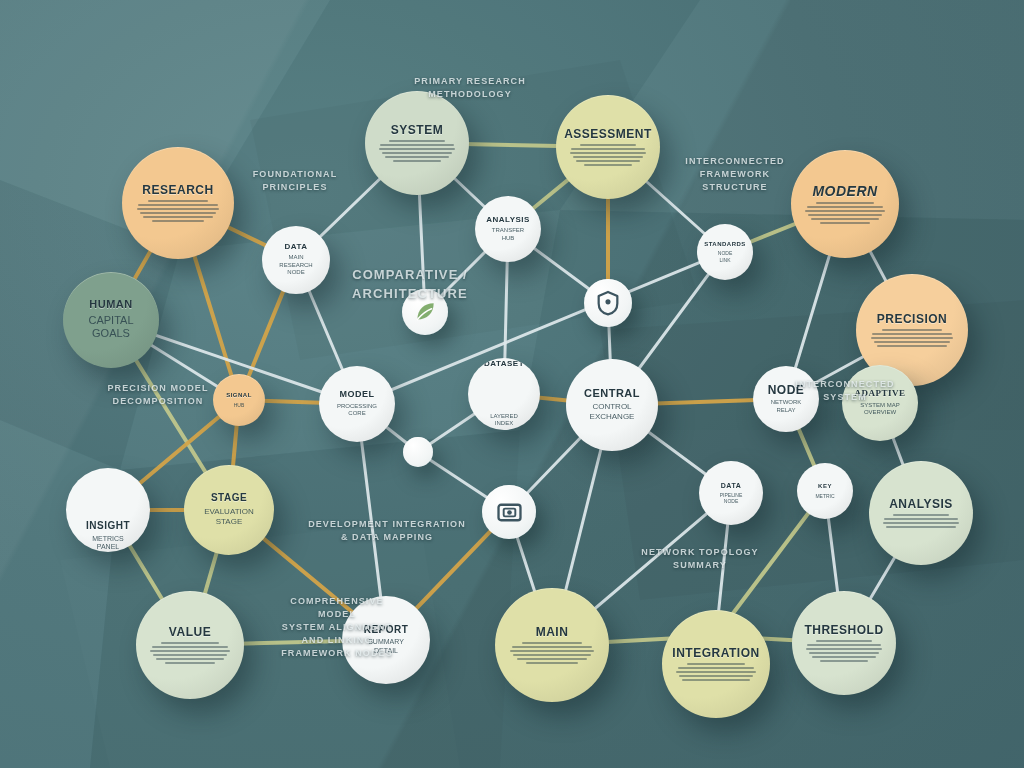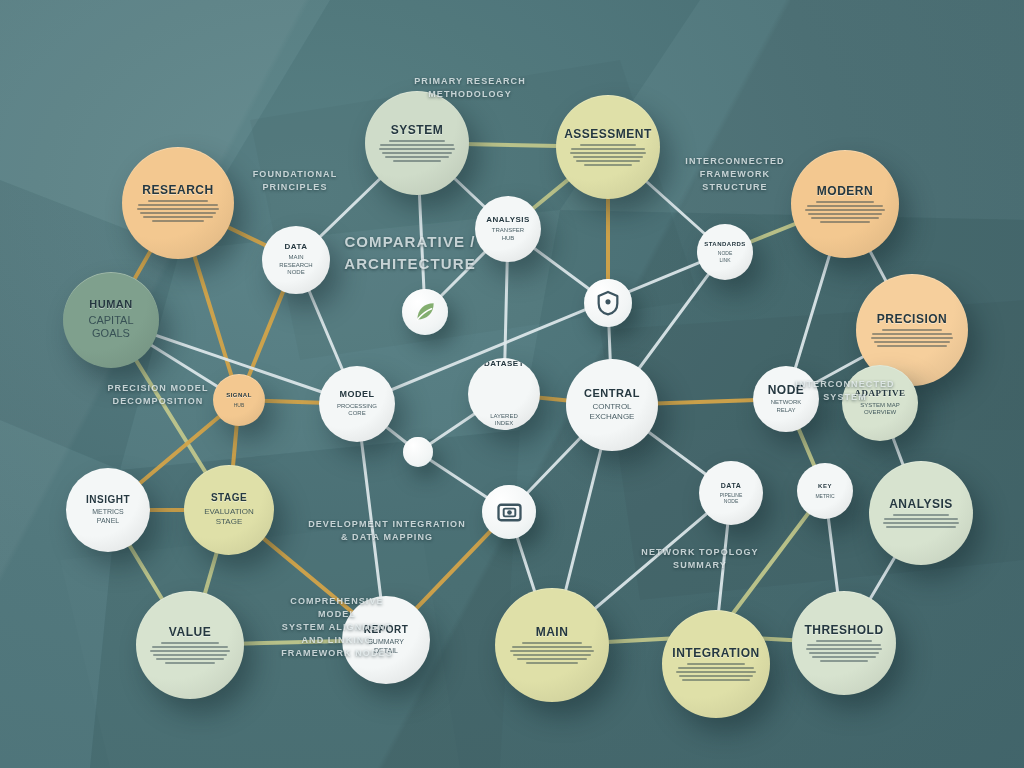--- a/index.html
+++ b/index.html
@@ -254,21 +254,21 @@
             <div class="tline" style="width: 84%;"></div>
             <div class="tline" style="width: 62%;"></div>
           </div>
         </div>
         <div class="node" style="left: 475px; top: 196px; width: 66px; height: 66px; background: radial-gradient(circle at 33% 27%, rgb(244, 247, 247) 0%, rgb(244, 247, 247) 55%, rgba(0, 0, 0, 0.1) 100%), rgb(244, 247, 247);">
           <div class="node-title" style="font-size: 8px;">ANALYSIS</div>
           <div class="node-sub" style="font-size: 6px; white-space: pre-line;">TRANSFER
 HUB</div>
         </div>
         <div class="node" style="left: 791px; top: 150px; width: 108px; height: 108px; background: radial-gradient(circle at 33% 27%, rgb(243, 200, 144) 0%, rgb(243, 200, 144) 55%, rgba(0, 0, 0, 0.1) 100%), rgb(243, 200, 144);">
-          <div class="node-title" style="font-size: 12px;">MODERN</div>
+          <div class="node-title" style="font-size: 14px; font-style: italic;">MODERN</div>
           <div class="node-lines">
             <div class="tline" style="width: 72%;"></div>
             <div class="tline" style="width: 96%;"></div>
             <div class="tline" style="width: 100%;"></div>
             <div class="tline" style="width: 92%;"></div>
             <div class="tline" style="width: 84%;"></div>
             <div class="tline" style="width: 62%;"></div>
           </div>
         </div>
         <div class="node" style="left: 697px; top: 224px; width: 56px; height: 56px; background: radial-gradient(circle at 33% 27%, rgb(244, 247, 247) 0%, rgb(244, 247, 247) 55%, rgba(0, 0, 0, 0.1) 100%), rgb(244, 247, 247);">
@@ -313,21 +313,21 @@
         <div class="node" style="left: 753px; top: 366px; width: 66px; height: 66px; background: radial-gradient(circle at 33% 27%, rgb(244, 247, 247) 0%, rgb(244, 247, 247) 55%, rgba(0, 0, 0, 0.1) 100%), rgb(244, 247, 247);">
           <div class="node-title" style="font-size: 12px;">NODE</div>
           <div class="node-sub" style="font-size: 6px; white-space: pre-line;">NETWORK
 RELAY</div>
         </div>
         <div class="node" style="left: 842px; top: 365px; width: 76px; height: 76px; background: radial-gradient(circle at 33% 27%, rgb(215, 227, 207) 0%, rgb(215, 227, 207) 55%, rgba(0, 0, 0, 0.1) 100%), rgb(215, 227, 207);">
           <div class="node-title" style="font-size: 9px; font-family: Liberation Serif, serif;">ADAPTIVE</div>
           <div class="node-sub" style="font-size: 6px; white-space: pre-line;">SYSTEM MAP
 OVERVIEW</div>
         </div>
-        <div class="node" style="left: 66px; top: 468px; width: 84px; height: 84px; background: radial-gradient(circle at 33% 27%, rgb(244, 247, 247) 0%, rgb(244, 247, 247) 55%, rgba(0, 0, 0, 0.1) 100%), rgb(244, 247, 247);">
+        <div class="node" style="left: 66px; top: 468px; width: 84px; height: 84px; background: radial-gradient(circle at 33% 27%, rgb(244, 247, 247) 0%, rgb(244, 247, 247) 55%, rgba(0, 0, 0, 0.1) 100%), rgb(244, 247, 247); justify-content: flex-end;">
           <div class="node-title" style="font-size: 10px;">INSIGHT</div>
           <div class="node-sub" style="font-size: 7px; white-space: pre-line;">METRICS
 PANEL</div>
         </div>
         <div class="node" style="left: 184px; top: 465px; width: 90px; height: 90px; background: radial-gradient(circle at 33% 27%, rgb(223, 224, 168) 0%, rgb(223, 224, 168) 55%, rgba(0, 0, 0, 0.1) 100%), rgb(223, 224, 168);">
           <div class="node-title" style="font-size: 10px;">STAGE</div>
           <div class="node-sub" style="font-size: 8px; white-space: pre-line;">EVALUATION
 STAGE</div>
         </div>
         <div class="node" style="left: 699px; top: 461px; width: 64px; height: 64px; background: radial-gradient(circle at 33% 27%, rgb(244, 247, 247) 0%, rgb(244, 247, 247) 55%, rgba(0, 0, 0, 0.1) 100%), rgb(244, 247, 247);">
@@ -420,21 +420,21 @@
         <div class="icon-node" style="left: 403px; top: 437px; width: 30px; height: 30px;"></div>
       </div>
     <div id="captions-root">
         <div class="caption" style="left: 200px; top: 168px; width: 190px; font-size: 9px;">FOUNDATIONAL
 PRINCIPLES</div>
         <div class="caption" style="left: 370px; top: 75px; width: 200px; font-size: 9px;">PRIMARY RESEARCH
 METHODOLOGY</div>
         <div class="caption" style="left: 640px; top: 155px; width: 190px; font-size: 9px;">INTERCONNECTED
 FRAMEWORK
 STRUCTURE</div>
-        <div class="caption" style="left: 320px; top: 231px; width: 180px; font-size: 15px;">COMPARATIVE /
+        <div class="caption" style="left: 320px; top: 266px; width: 180px; font-size: 13px;">COMPARATIVE /
 ARCHITECTURE</div>
         <div class="caption" style="left: 58px; top: 382px; width: 200px; font-size: 9px;">PRECISION MODEL
 DECOMPOSITION</div>
         <div class="caption" style="left: 262px; top: 518px; width: 250px; font-size: 9px;">DEVELOPMENT INTEGRATION
 &amp; DATA MAPPING</div>
         <div class="caption" style="left: 232px; top: 595px; width: 210px; font-size: 9px;">COMPREHENSIVE
 MODEL
 SYSTEM ALIGNMENT
 AND LINKING
 FRAMEWORK NODES</div>

